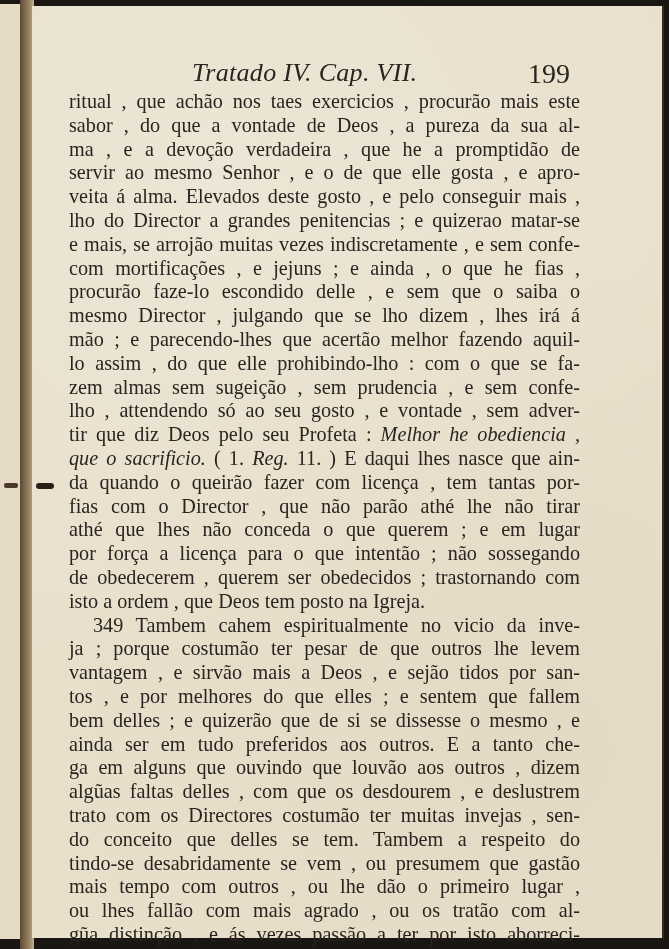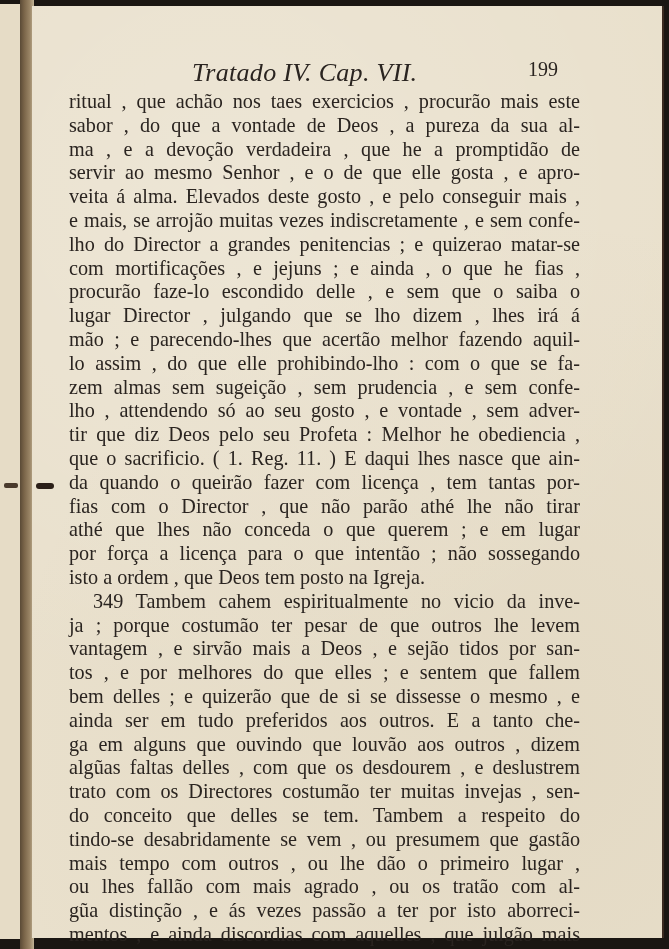--- a/index.html
+++ b/index.html
@@ -35,35 +35,35 @@
     font-family:"Liberation Serif","DejaVu Serif",serif;
     color:#2a2420;
     text-align:center;
   }
   .running-title {
     position:absolute; left:148px; top:0;
     font-style:italic; font-size:26px; letter-spacing:0.3px;
   }
   .page-number {
     position:absolute; left:484px; top:0;
-    font-size:20px;
+    font-size:28px;
   }
   .body-text {
     position:absolute; left:37px; top:84px; width:511px;
     font-family:"Liberation Serif","DejaVu Serif",serif;
     font-size:20.2px; line-height:23.8px; color:#2a2420;
   }
   .line {
     display:block; white-space:nowrap;
     text-align:justify; text-align-last:justify;
     height:23.8px; overflow:visible;
   }
   .line.last { text-align-last:left; }
   .line.indent { padding-left:24px; }
-  .ital { }
+  .ital { font-style:italic; }
 </style>
 </head>
 <body>
 
 <div class="left-page"></div>
 <div class="left-mark"></div>
 <div class="gutter"></div>
 
 <div class="page">
   <div class="page-mark"></div>
@@ -72,35 +72,36 @@
     <span class="running-title">Tratado IV. Cap. VII.</span>
     <span class="page-number">199</span>
   </div>
 
   <div class="body-text">
     <span class="line">ritual , que achão nos taes exercicios , procurão mais este</span>
     <span class="line">sabor , do que a vontade de Deos , a pureza da sua al-</span>
     <span class="line">ma , e a devoção verdadeira , que he a promptidão de</span>
     <span class="line">servir ao mesmo Senhor , e o de que elle gosta , e apro-</span>
     <span class="line">veita á alma. Elevados deste gosto , e pelo conseguir mais ,</span>
+    <span class="line">lho do Director a grandes penitencias ; e quizerao matar-se</span>
     <span class="line">e mais, se arrojão muitas vezes indiscretamente , e sem confe-</span>
-    <span class="line">lho do Director a grandes penitencias ; e quizerao matar-se</span>
     <span class="line">com mortificações , e jejuns ; e ainda , o que he fias ,</span>
     <span class="line">procurão faze-lo escondido delle , e sem que o saiba o</span>
-    <span class="line">lugar Director , julgando que se lho dizem , lhes irá á</span>
+    <span class="line">mesmo Director , julgando que se lho dizem , lhes irá á</span>
     <span class="line">mão ; e parecendo-lhes que acertão melhor fazendo aquil-</span>
     <span class="line">lo assim , do que elle prohibindo-lho : com o que se fa-</span>
     <span class="line">zem almas sem sugeição , sem prudencia , e sem confe-</span>
     <span class="line">lho , attendendo só ao seu gosto , e vontade , sem adver-</span>
     <span class="line"><span>tir que diz Deos pelo seu Profeta : </span><span class="ital">Melhor he obediencia ,</span></span>
     <span class="line"><span class="ital">que o sacrificio.</span><span> ( 1. </span><span class="ital">Reg.</span><span> 11. ) E daqui lhes nasce que ain-</span></span>
     <span class="line">da quando o queirão fazer com licença , tem tantas por-</span>
     <span class="line">fias com o Director , que não parão athé lhe não tirar</span>
     <span class="line">athé que lhes não conceda o que querem ; e em lugar</span>
     <span class="line">por força a licença para o que intentão ; não sossegando</span>
+    <span class="line">de obedecerem , querem ser obedecidos ; trastornando com</span>
     <span class="line last">isto a ordem , que Deos tem posto na Igreja.</span>
     <span class="line indent">349 Tambem cahem espiritualmente no vicio da inve-</span>
     <span class="line">ja ; porque costumão ter pesar de que outros lhe levem</span>
     <span class="line">vantagem , e sirvão mais a Deos , e sejão tidos por san-</span>
     <span class="line">tos , e por melhores do que elles ; e sentem que fallem</span>
     <span class="line">bem delles ; e quizerão que de si se dissesse o mesmo , e</span>
     <span class="line">ainda ser em tudo preferidos aos outros. E a tanto che-</span>
     <span class="line">ga em alguns que ouvindo que louvão aos outros , dizem</span>
     <span class="line">algũas faltas delles , com que os desdourem , e deslustrem</span>
     <span class="line">trato com os Directores costumão ter muitas invejas , sen-</span>

